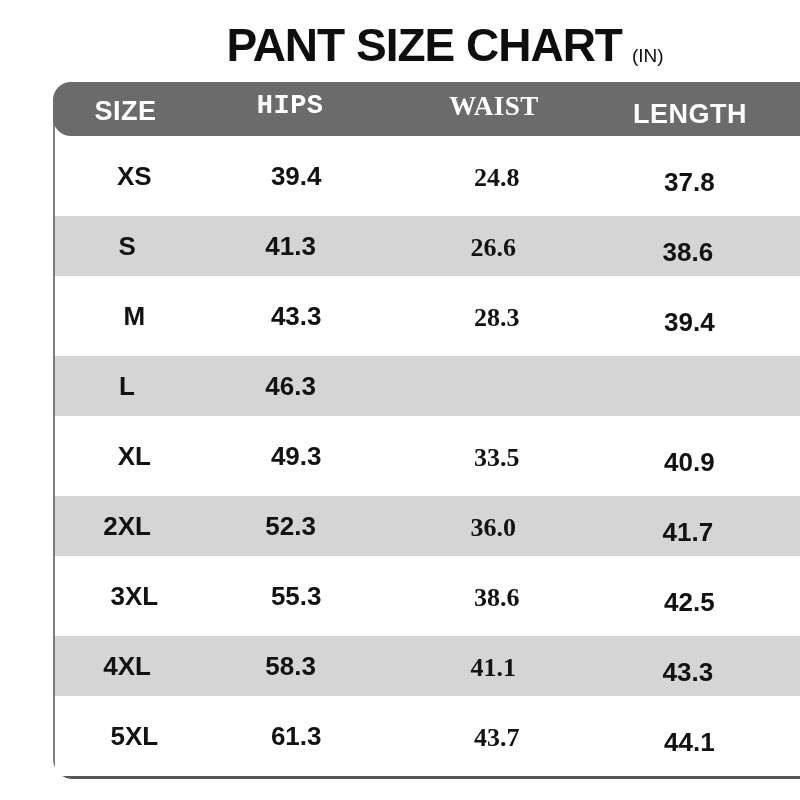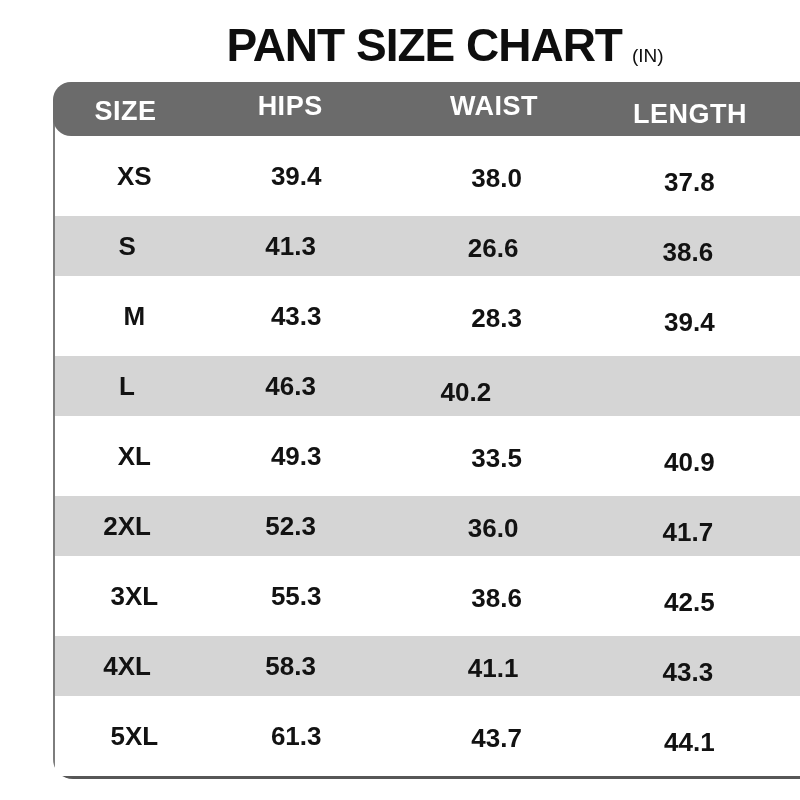--- a/index.html
+++ b/index.html
@@ -68,40 +68,40 @@
     margin-left: -2px;
     margin-right: -3px;
   }
   .thead .cell span {
     color: #ffffff;
     font-size: 27px;
     font-weight: 700;
     letter-spacing: 0.5px;
   }
   .thead .c0 span { transform: translateY(2px); }
-  .thead .c1 span { transform: translateY(-3px); }
+  .thead .c1 span { transform: translateY(-3px); font-family: Liberation Mono, monospace; }
   .thead .c2 span { transform: translateY(-3px); }
   .thead .c3 span { transform: translateY(5px); }
 
   
   .trow {
     display: flex;
     align-items: center;
   }
   .trow.light { height: 80px; background: #ffffff; padding-left: 8px; }
   .trow.dark  { height: 60px; background: #d5d5d5; }
 
   .cell {
     display: flex;
     justify-content: center;
     align-items: center;
   }
   .c0 { width: 18.5%; }
   .c1 { width: 23.5%; }
-  .c2 { width: 28.5%; }
+  .c2 { width: 28.5%; font-family: Liberation Serif, serif; }
   .c3 { width: 21.5%; }
 
   .trow .cell span {
     font-size: 26px;
     font-weight: 700;
     color: #121212;
     line-height: 1;
     display: inline-block;
   }
   .trow .c2 span { transform: translateY(2px); }
@@ -136,21 +136,21 @@
 
     <div class="tbody" id="tbody">
   <div class="trow light">
     <div class="cell c0">
       <span>XS</span>
     </div>
     <div class="cell c1">
       <span>39.4</span>
     </div>
     <div class="cell c2">
-      <span>38.0</span>
+      <span>24.8</span>
     </div>
     <div class="cell c3">
       <span>37.8</span>
     </div>
   </div>
 
   <div class="trow dark">
     <div class="cell c0">
       <span>S</span>
     </div>
@@ -180,23 +180,20 @@
     </div>
   </div>
 
   <div class="trow dark">
     <div class="cell c0">
       <span>L</span>
     </div>
     <div class="cell c1">
       <span>46.3</span>
     </div>
-    <div class="cell c3">
-      <span>40.2</span>
-    </div>
   </div>
 
   <div class="trow light">
     <div class="cell c0">
       <span>XL</span>
     </div>
     <div class="cell c1">
       <span>49.3</span>
     </div>
     <div class="cell c2">

